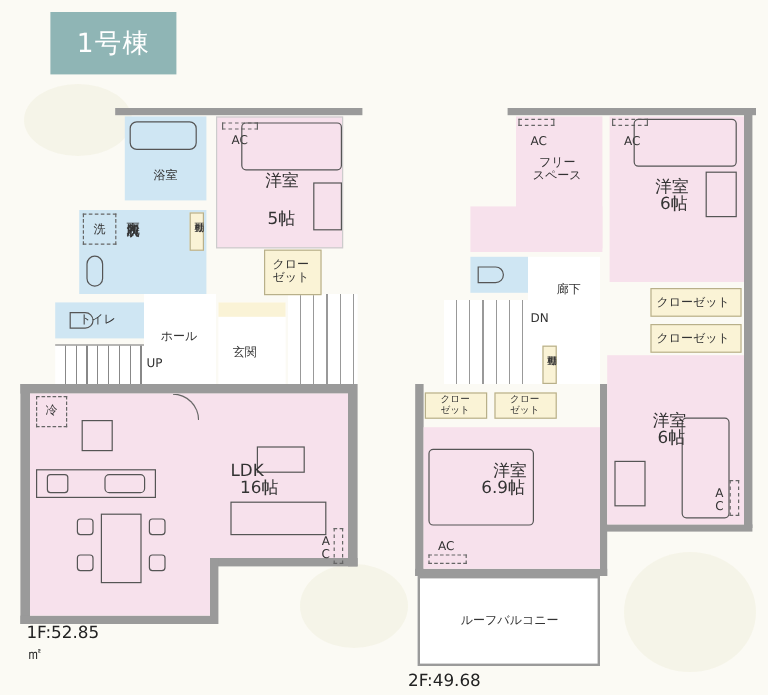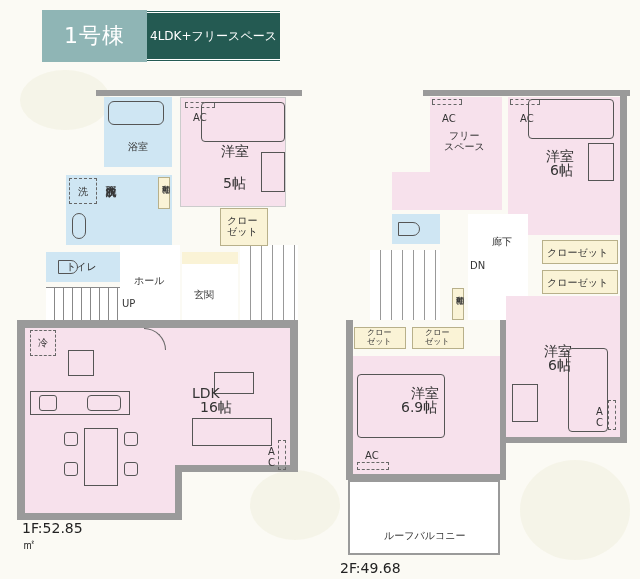--- a/index.html
+++ b/index.html
@@ -26,21 +26,20 @@
 </style>
 </head>
 <body>
 
 <div class="bgleaf" style="left:20px;top:70px;width:90px;height:60px;"></div>
 <div class="bgleaf" style="left:250px;top:470px;width:90px;height:70px;"></div>
 <div class="bgleaf" style="left:520px;top:460px;width:110px;height:100px;"></div>
 
 <div class="header">
   <div class="hdr-left">1号棟</div>
-  <div class="hdr-right">4LDK+フリースペース</div>
 </div>
 
 <div class="plan" style="left:0;top:0;">
 
   <div class="wall" style="left:96px;top:90px;width:206px;height:6px;"></div>
   <div class="wall" style="left:17px;top:320px;width:280px;height:8px;"></div>
   <div class="wall" style="left:17px;top:320px;width:8px;height:200px;"></div>
   <div class="wall" style="left:17px;top:513px;width:160px;height:7px;"></div>
   <div class="wall" style="left:290px;top:320px;width:8px;height:152px;"></div>
   <div class="wall" style="left:175px;top:465px;width:123px;height:7px;"></div>
@@ -147,21 +146,21 @@
   <div class="room cream" style="left:542px;top:240px;width:76px;height:24px;">
     <div class="lbl small" style="left:4px;top:6px;">クローゼット</div>
   </div>
   <div class="room cream" style="left:542px;top:270px;width:76px;height:24px;">
     <div class="lbl small" style="left:4px;top:6px;">クローゼット</div>
   </div>
 
   <div class="room blue" style="left:392px;top:214px;width:48px;height:30px;">
     <div class="furn" style="left:6px;top:8px;width:22px;height:14px;border-radius:0 8px 8px 0;"></div>
   </div>
-  <div class="room white" style="left:440px;top:214px;width:60px;height:106px;margin-left:28px;">
+  <div class="room white" style="left:440px;top:214px;width:60px;height:106px;">
     <div class="lbl small" style="left:24px;top:22px;">廊下</div>
     <div class="lbl small" style="left:2px;top:46px;">DN</div>
   </div>
   <div class="room white" style="left:370px;top:250px;width:70px;height:70px;background:repeating-linear-gradient(90deg,#fff 0 10px,#999 10px 11px);"></div>
   <div class="room cream" style="left:452px;top:288px;width:12px;height:32px;">
     <div class="lbl vert" style="left:0;top:1px;font-size:8px;">可動棚</div>
   </div>
 
   <div class="room cream" style="left:354px;top:327px;width:52px;height:22px;">
     <div class="lbl small" style="left:12px;top:0px;font-size:8px;line-height:9px;">クロー
@@ -183,17 +182,17 @@
     <div class="furn" style="left:62px;top:52px;width:40px;height:84px;border-radius:4px;"></div>
     <div class="furn" style="left:6px;top:88px;width:26px;height:38px;"></div>
     <div class="lbl big" style="left:38px;top:48px;">洋室</div>
     <div class="lbl big" style="left:42px;top:62px;">6帖</div>
     <div class="dash" style="left:102px;top:104px;width:8px;height:30px;"></div>
     <div class="lbl small" style="left:90px;top:110px;">A
 C</div>
   </div>
 
   <div class="room white" style="left:348px;top:480px;width:152px;height:75px;border:2px solid #9a9a9a;">
-    <div class="lbl small" style="left:34px;top:48px;">ルーフバルコニー</div>
+    <div class="lbl small" style="left:34px;top:30px;">ルーフバルコニー</div>
   </div>
 
   <div class="area" style="left:340px;top:560px;">2F:49.68㎡</div>
 </div>
 
 </body></html>

